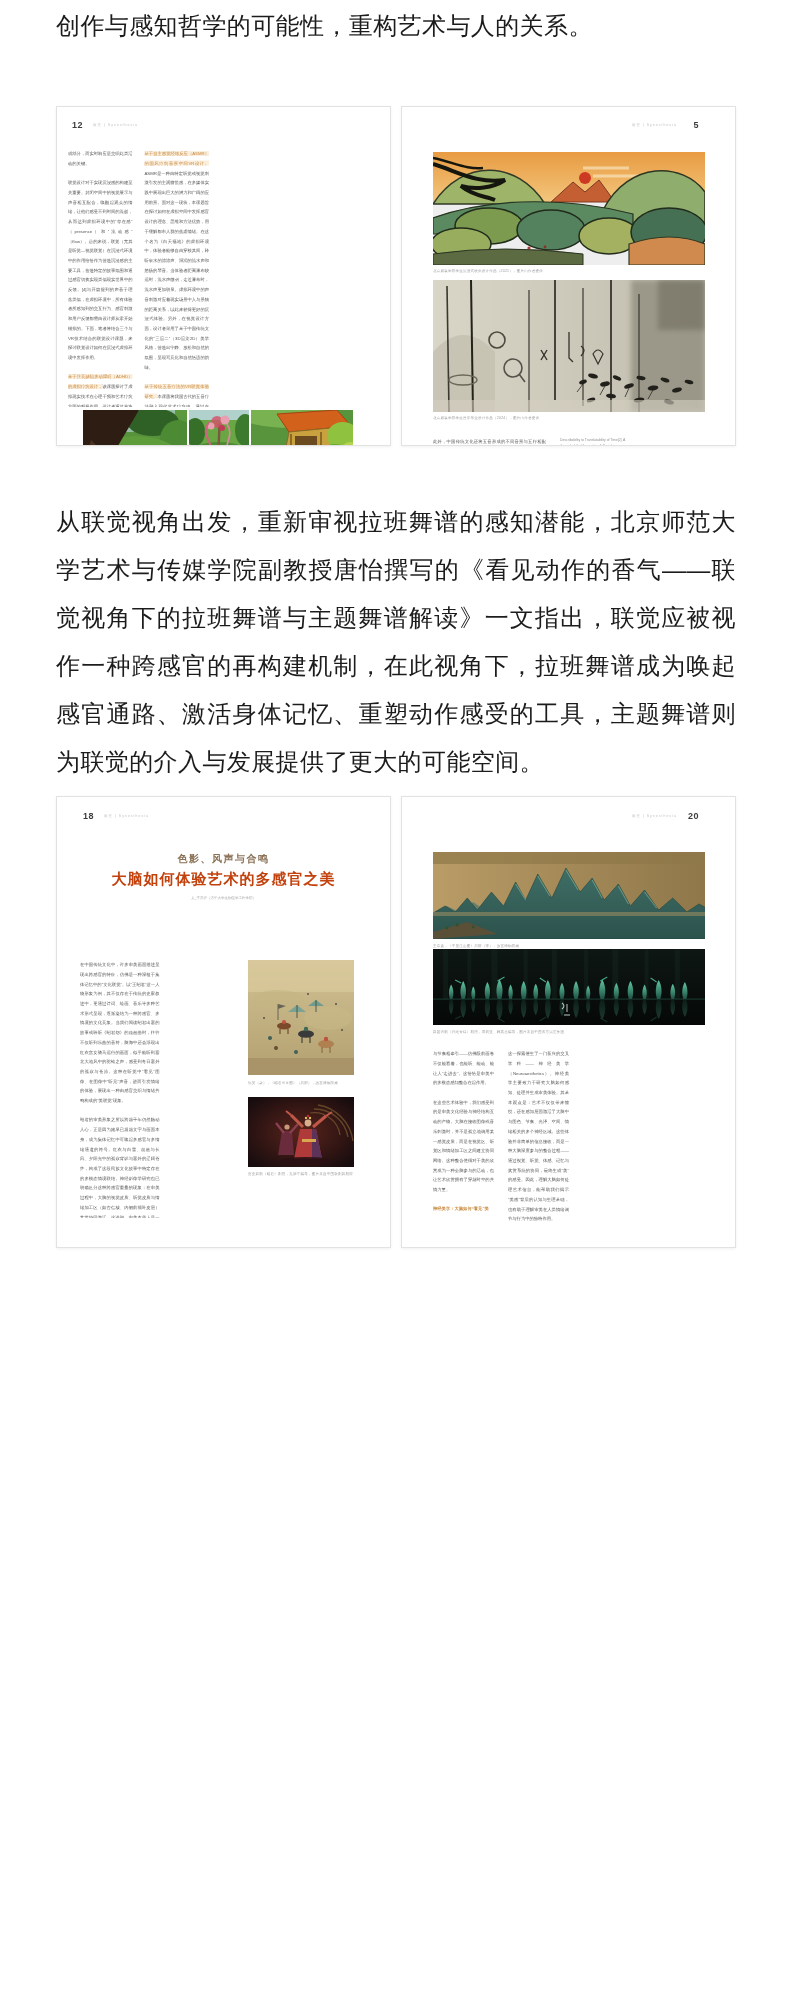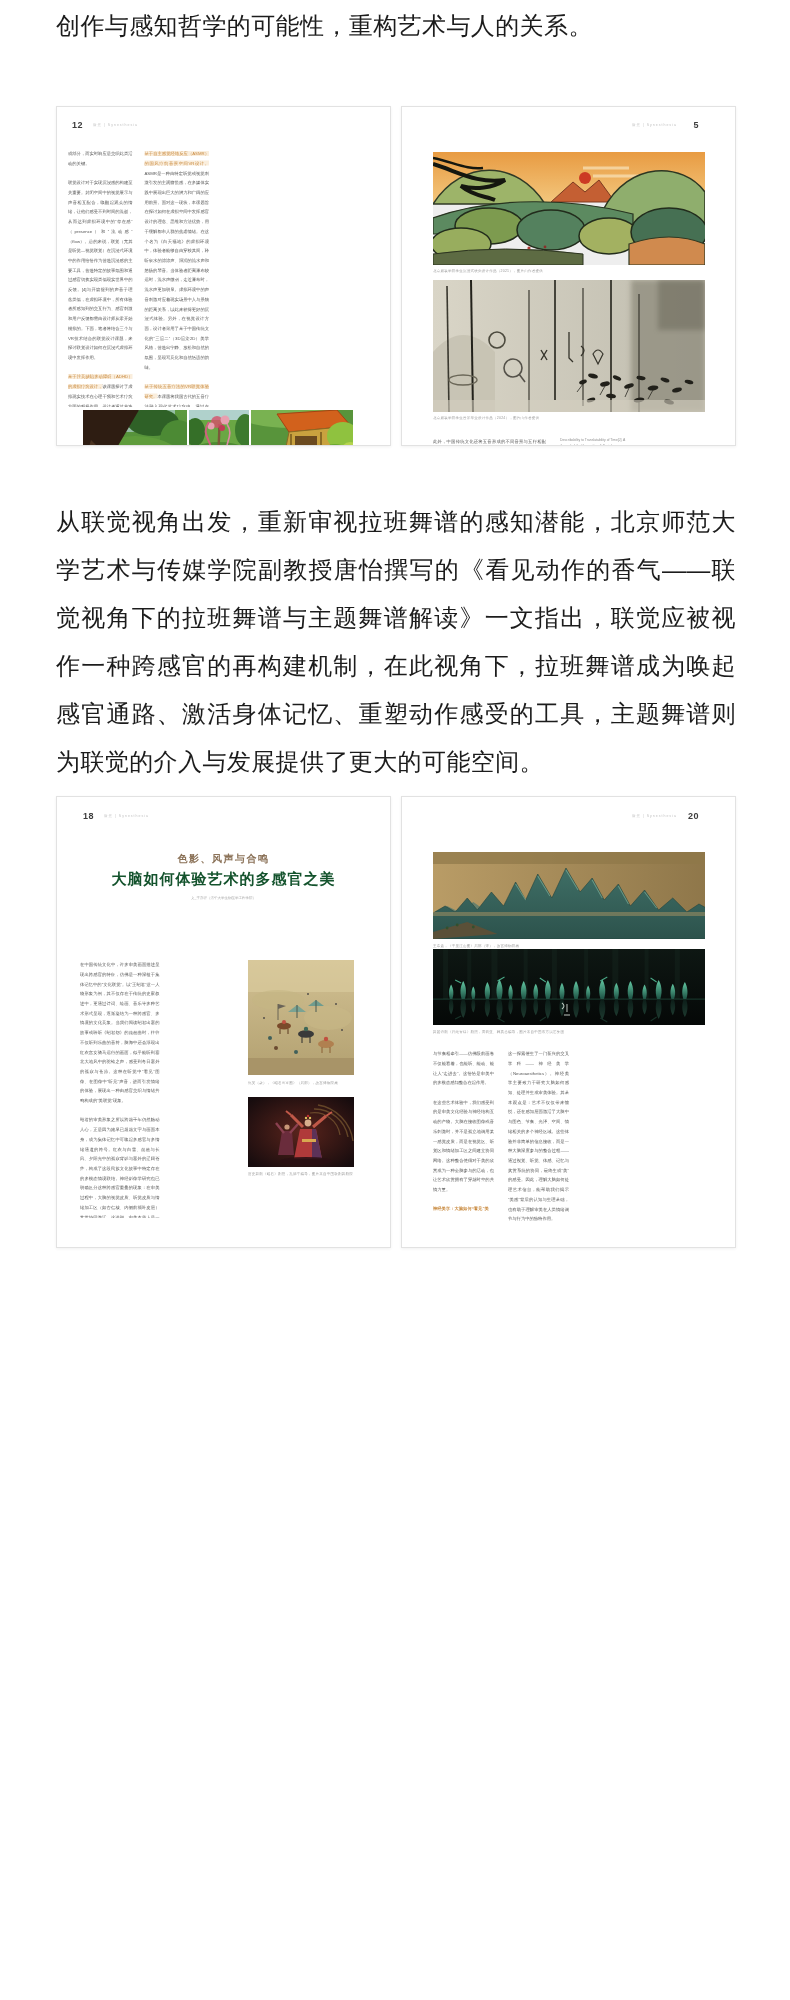--- a/index.html
+++ b/index.html
@@ -33,21 +33,21 @@
   .fig{position:absolute;overflow:hidden;background:#eee;}
   .fig svg{display:block;width:100%;height:100%;}
 
   .collage{position:absolute;display:grid;grid-template-columns:104px 60px 102px;grid-template-rows:57px 53px;gap:2px;background:#fff;}
   .tile{overflow:hidden;}
   .tile svg{display:block;width:100%;height:100%;}
   .span2{grid-row:1 / span 2;}
 
   .tblock{position:absolute;left:0;right:0;top:55px;text-align:center;}
   .t1{font-size:10px;font-weight:700;color:#8a7157;letter-spacing:1.5px;}
-  .t2{font-size:15px;font-weight:700;color:#14532d;letter-spacing:1px;margin-top:4px;}
+  .t2{font-size:15px;font-weight:700;color:#c2410c;letter-spacing:1px;margin-top:4px;}
   .byline{margin-top:6px;font-size:7px;color:#a8a8a8;transform:scale(.5);transform-origin:50% 0;}
 </style>
 </head>
 <body>
 
 <main class="art">
 
   <p class="p">创作与感知哲学的可能性，重构艺术与人的关系。</p>
 
   <section class="spread mt56 h458">

